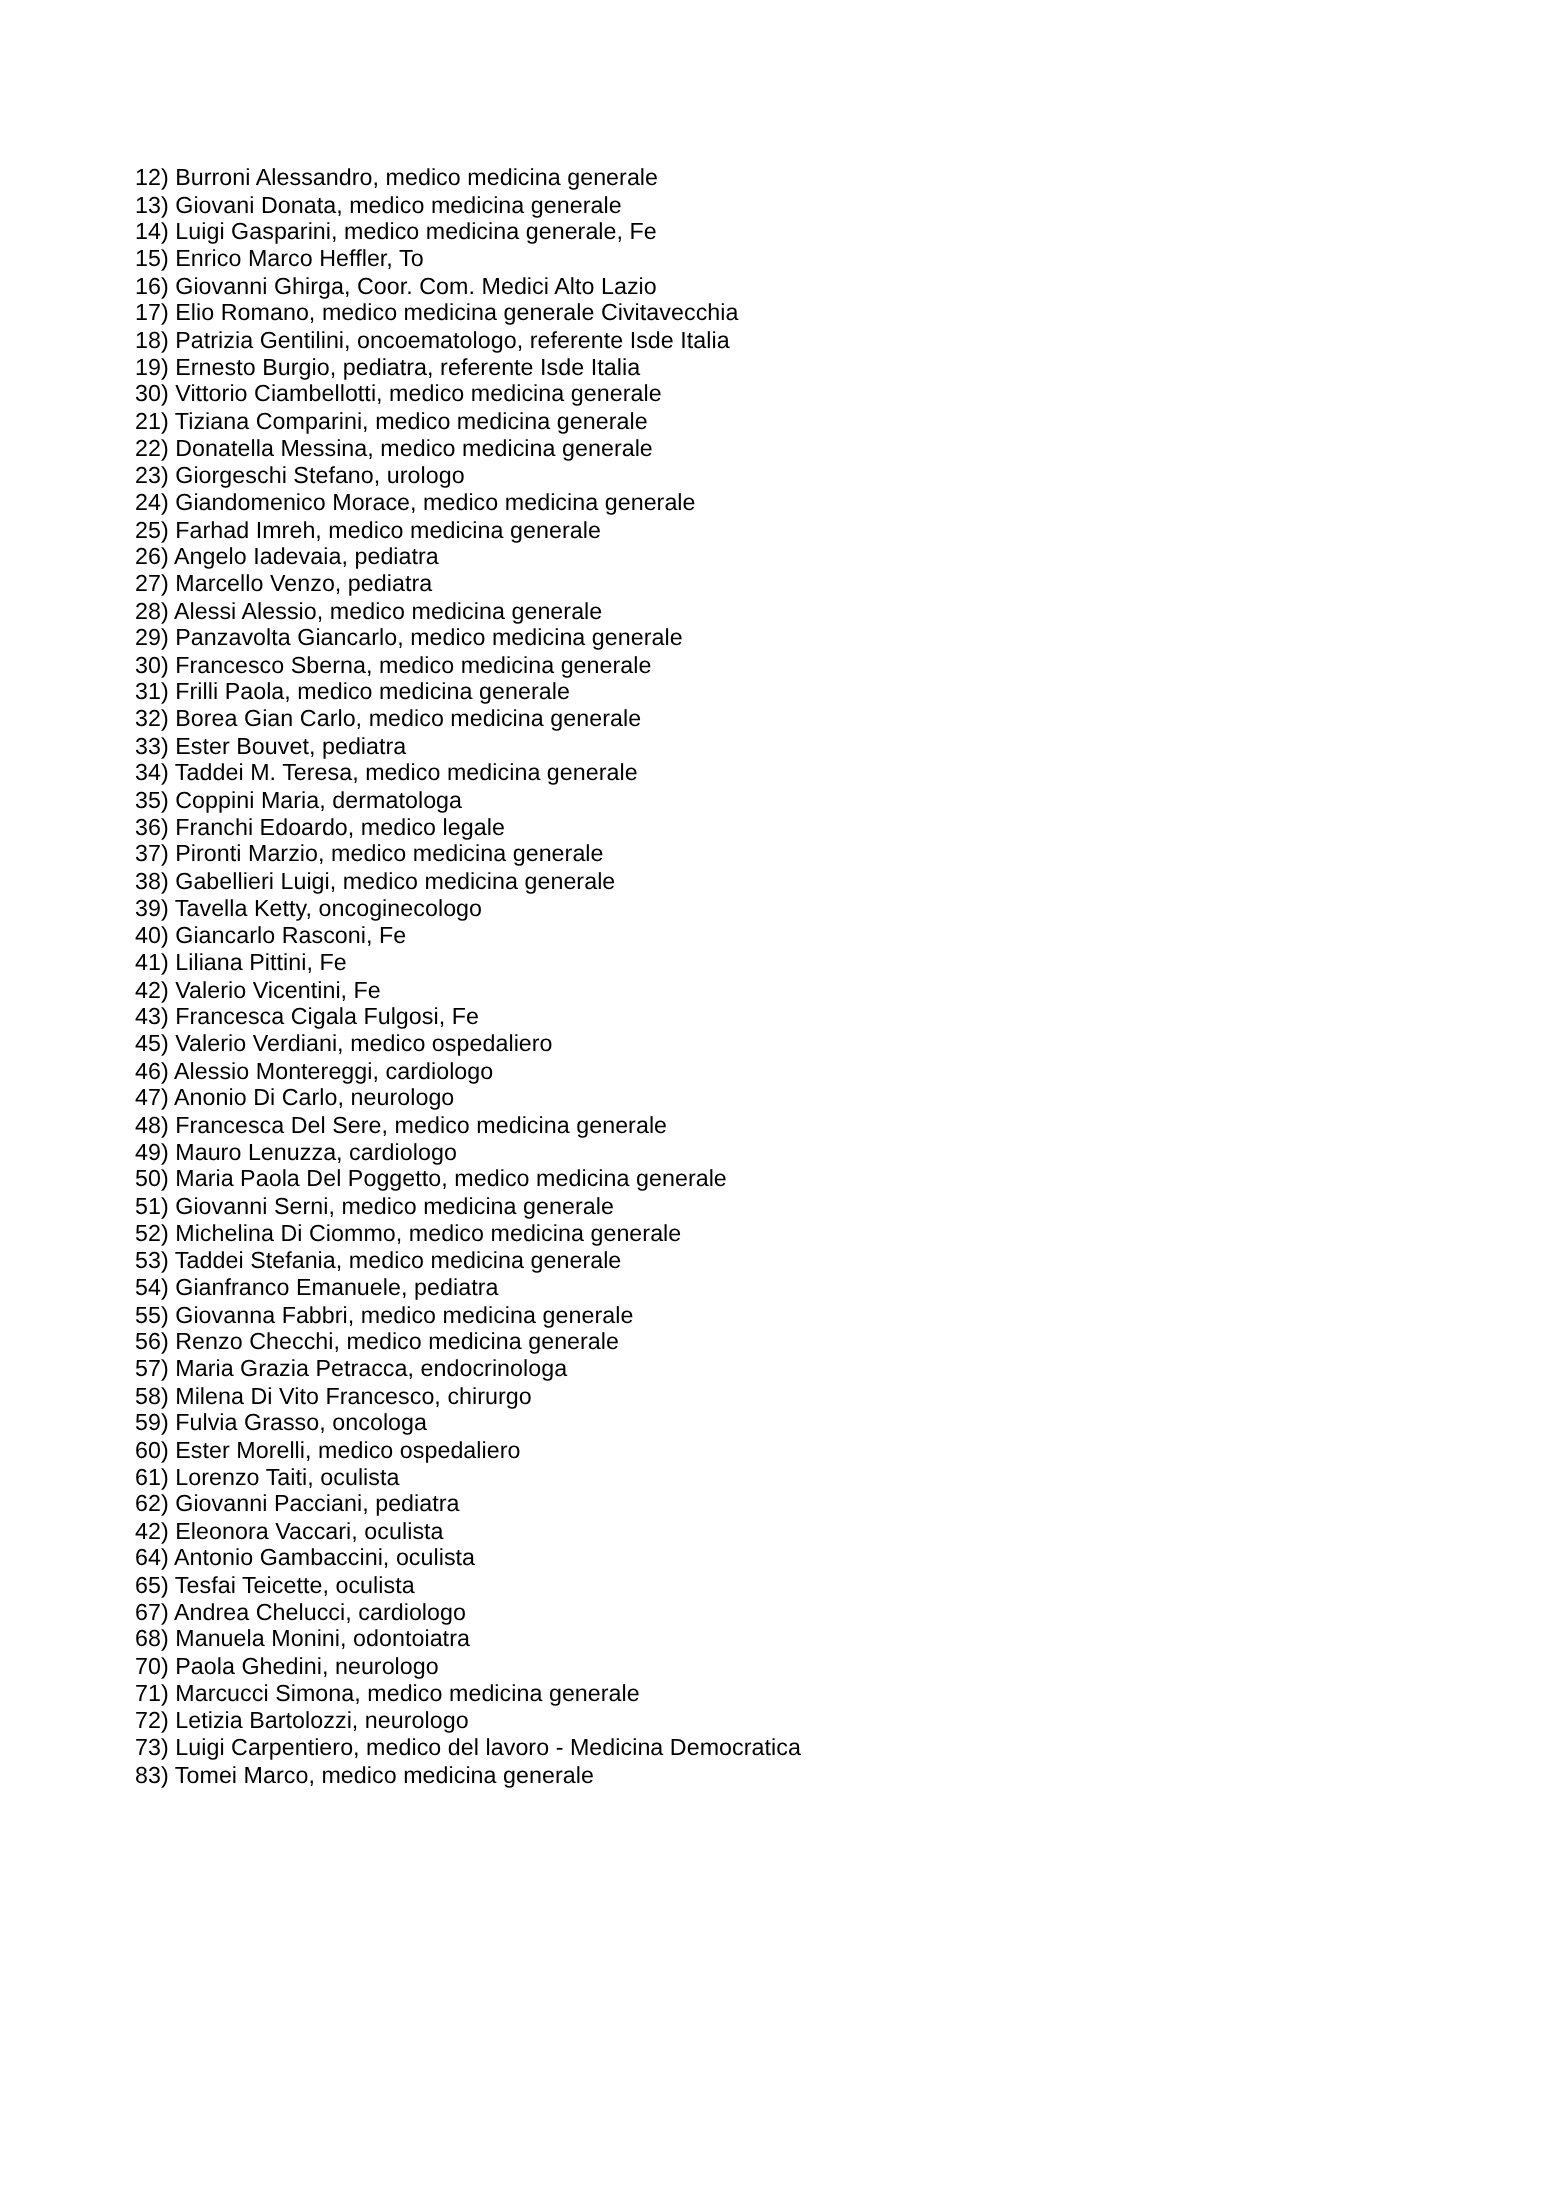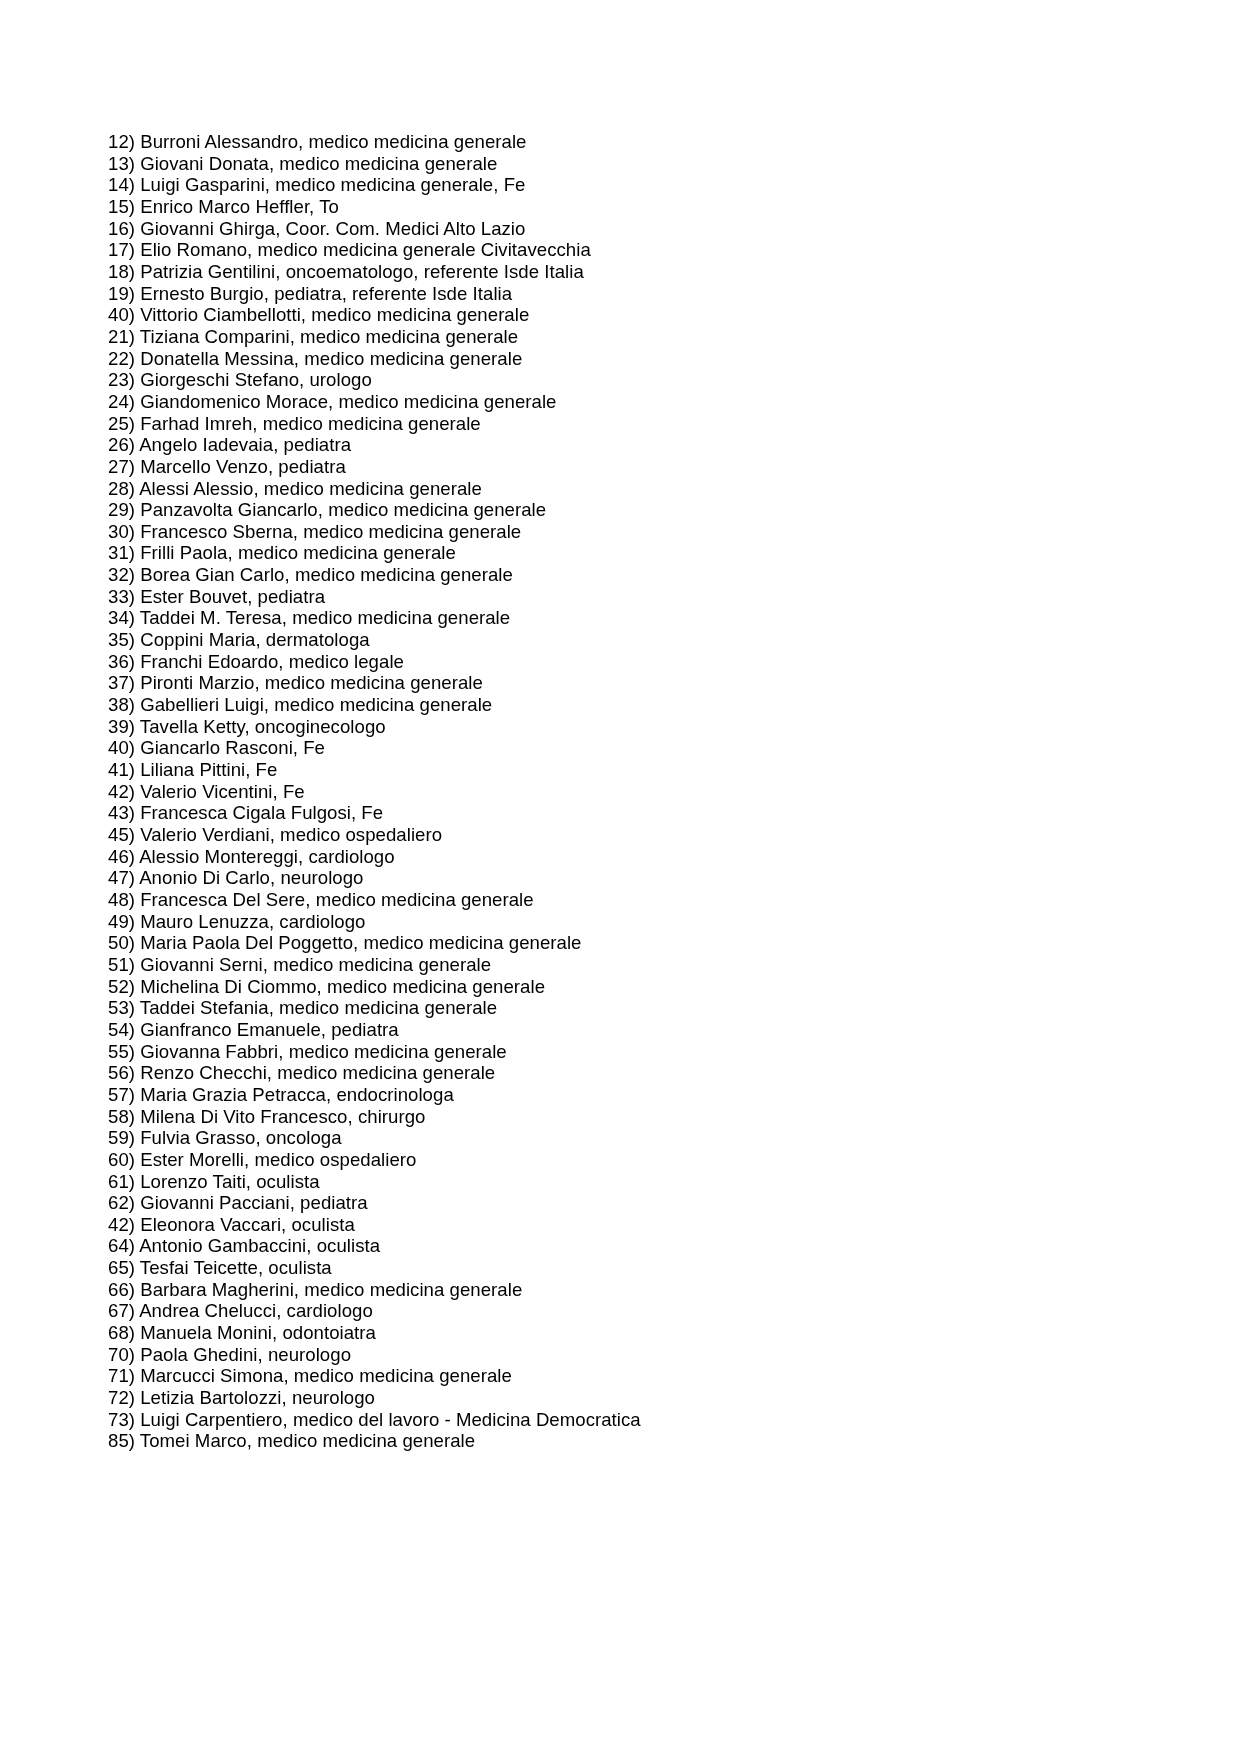--- a/index.html
+++ b/index.html
@@ -46,21 +46,21 @@
   <div class="doc-body">
     <ul class="entry-list">
       <li class="entry">12) Burroni Alessandro, medico medicina generale</li>
       <li class="entry">13) Giovani Donata, medico medicina generale</li>
       <li class="entry">14) Luigi Gasparini, medico medicina generale, Fe</li>
       <li class="entry">15) Enrico Marco Heffler, To</li>
       <li class="entry">16) Giovanni Ghirga, Coor. Com. Medici Alto Lazio</li>
       <li class="entry">17) Elio Romano, medico medicina generale Civitavecchia</li>
       <li class="entry">18) Patrizia Gentilini, oncoematologo, referente Isde Italia</li>
       <li class="entry">19) Ernesto Burgio, pediatra, referente Isde Italia</li>
-      <li class="entry">40) Vittorio Ciambellotti, medico medicina generale</li>
+      <li class="entry">30) Vittorio Ciambellotti, medico medicina generale</li>
       <li class="entry">21) Tiziana Comparini, medico medicina generale</li>
       <li class="entry">22) Donatella Messina, medico medicina generale</li>
       <li class="entry">23) Giorgeschi Stefano, urologo</li>
       <li class="entry">24) Giandomenico Morace, medico medicina generale</li>
       <li class="entry">25) Farhad Imreh, medico medicina generale</li>
       <li class="entry">26) Angelo Iadevaia, pediatra</li>
       <li class="entry">27) Marcello Venzo, pediatra</li>
       <li class="entry">28) Alessi Alessio, medico medicina generale</li>
       <li class="entry">29) Panzavolta Giancarlo, medico medicina generale</li>
       <li class="entry">30) Francesco Sberna, medico medicina generale</li>
@@ -91,24 +91,23 @@
       <li class="entry">56) Renzo Checchi, medico medicina generale</li>
       <li class="entry">57) Maria Grazia Petracca, endocrinologa</li>
       <li class="entry">58) Milena Di Vito Francesco, chirurgo</li>
       <li class="entry">59) Fulvia Grasso, oncologa</li>
       <li class="entry">60) Ester Morelli, medico ospedaliero</li>
       <li class="entry">61) Lorenzo Taiti, oculista</li>
       <li class="entry">62) Giovanni Pacciani, pediatra</li>
       <li class="entry">42) Eleonora Vaccari, oculista</li>
       <li class="entry">64) Antonio Gambaccini, oculista</li>
       <li class="entry">65) Tesfai Teicette, oculista</li>
-      <li class="entry">66) Barbara Magherini, medico medicina generale</li>
       <li class="entry">67) Andrea Chelucci, cardiologo</li>
       <li class="entry">68) Manuela Monini, odontoiatra</li>
       <li class="entry">70) Paola Ghedini, neurologo</li>
       <li class="entry">71) Marcucci Simona, medico medicina generale</li>
       <li class="entry">72) Letizia Bartolozzi, neurologo</li>
       <li class="entry">73) Luigi Carpentiero, medico del lavoro - Medicina Democratica</li>
-      <li class="entry">85) Tomei Marco, medico medicina generale</li>
+      <li class="entry">83) Tomei Marco, medico medicina generale</li>
       <li class="entry"></li>
     </ul>
   </div>
 </div>
 
 </body></html>

